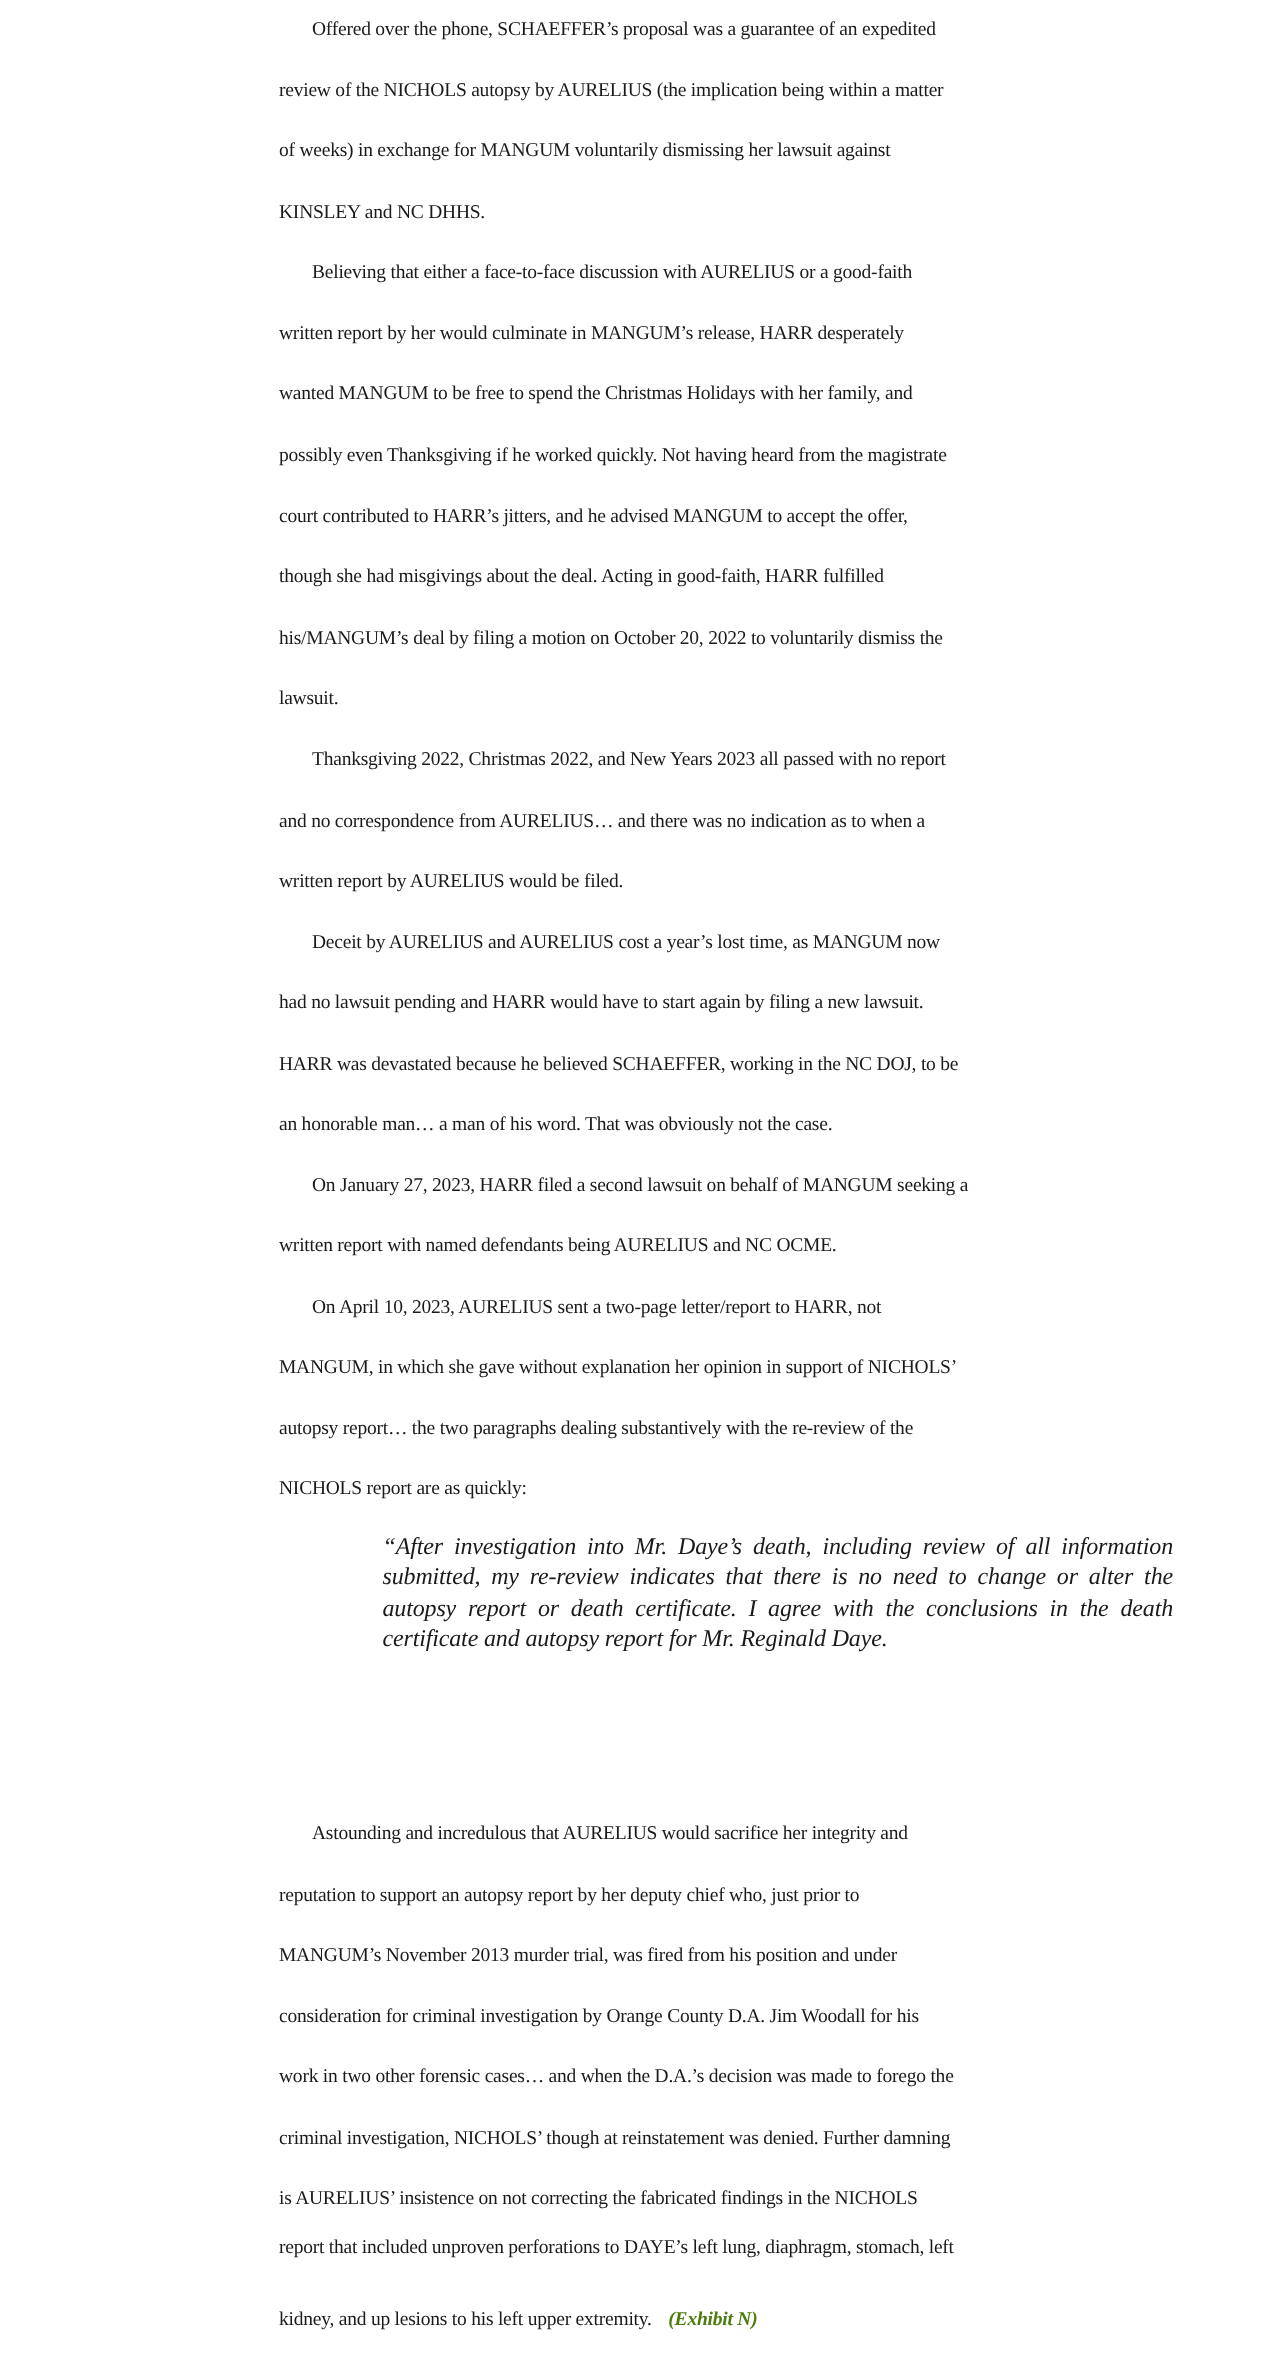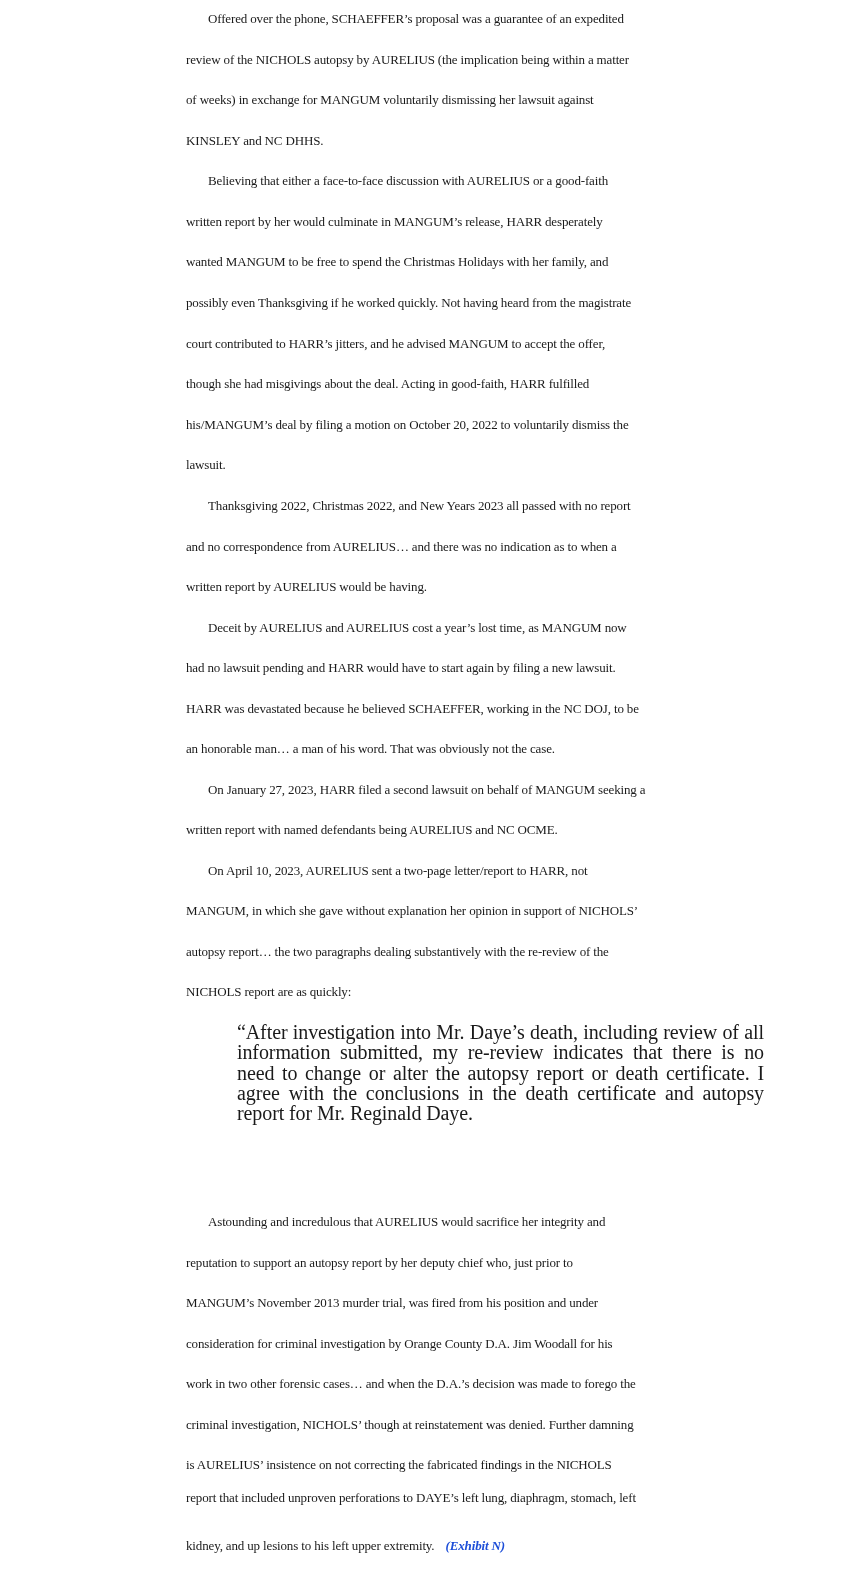--- a/index.html
+++ b/index.html
@@ -25,33 +25,34 @@
       position: absolute;
       left: 0;
       white-space: nowrap;
       font-size: 13px;
       line-height: 20px;
       letter-spacing: -0.15px;
     }
     .line.indent { left: 22px; }
     .quote {
       position: absolute;
-      left: 51px;
+      left: 69px;
       width: 527px;
-      font-size: 20px;
+      font-style: italic;
+      font-size: 16px;
       line-height: 20.3px;
       text-align: justify;
       letter-spacing: -0.1px;
     }
     .quote .qp { margin: 0; }
     .quote .qp2 { text-indent: 63px; margin: 0; }
     .exhibit {
       font-style: italic;
       font-weight: bold;
-      color: #1d4ed8;
+      color: #4d7c0f;
       margin-left: 8px;
     }
   </style>
 </head>
 <body>
 
 <div class="page">
 
   <div>
     <div class="line indent" style="top:9px">Offered over the phone, SCHAEFFER’s proposal was a guarantee of an expedited</div>
@@ -67,21 +68,21 @@
     <div class="line" style="top:293px">possibly even Thanksgiving if he worked quickly.   Not having heard from the magistrate</div>
     <div class="line" style="top:334px">court contributed to HARR’s jitters, and he advised MANGUM to accept the offer,</div>
     <div class="line" style="top:374px">though she had misgivings about the deal.  Acting in good-faith, HARR fulfilled</div>
     <div class="line" style="top:415px">his/MANGUM’s deal by filing a motion on October 20, 2022 to voluntarily dismiss the</div>
     <div class="line" style="top:455px">lawsuit.</div>
   </div>
 
   <div>
     <div class="line indent" style="top:496px">Thanksgiving 2022, Christmas 2022, and New Years 2023 all passed with no report</div>
     <div class="line" style="top:537px">and no correspondence from AURELIUS… and there was no indication as to when a</div>
-    <div class="line" style="top:577px">written report by AURELIUS would be having.</div>
+    <div class="line" style="top:577px">written report by AURELIUS would be filed.</div>
   </div>
 
   <div>
     <div class="line indent" style="top:618px">Deceit by AURELIUS and AURELIUS cost a year’s lost time, as MANGUM now</div>
     <div class="line" style="top:658px">had no lawsuit pending and HARR would have to start again by filing a new lawsuit.</div>
     <div class="line" style="top:699px">HARR was devastated because he believed SCHAEFFER, working in the NC DOJ, to be</div>
     <div class="line" style="top:739px">an honorable man… a man of his word.  That was obviously not the case.</div>
   </div>
 
   <div>

